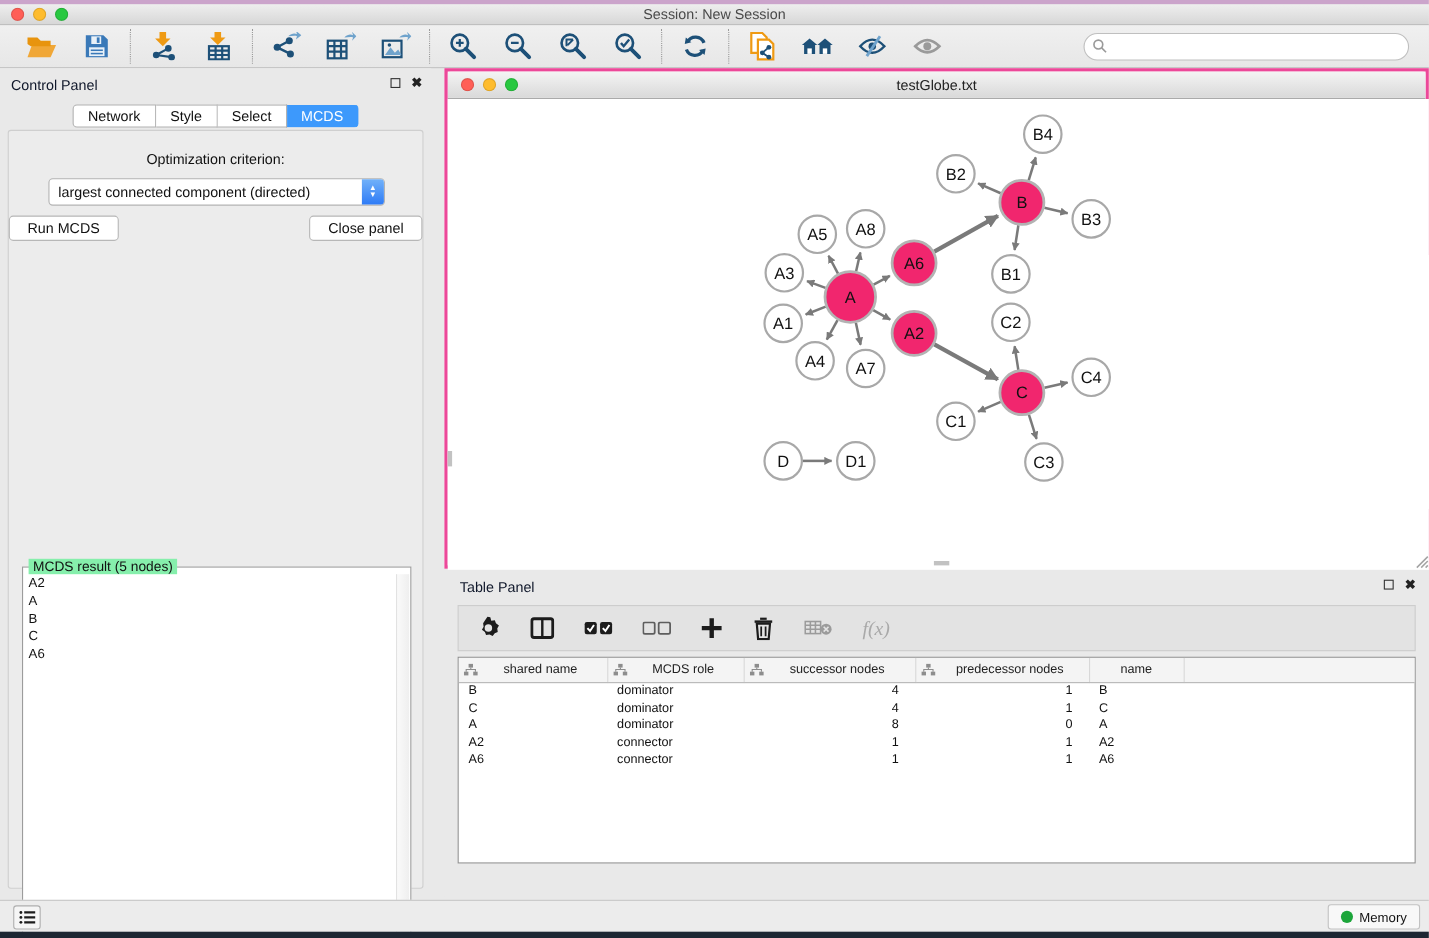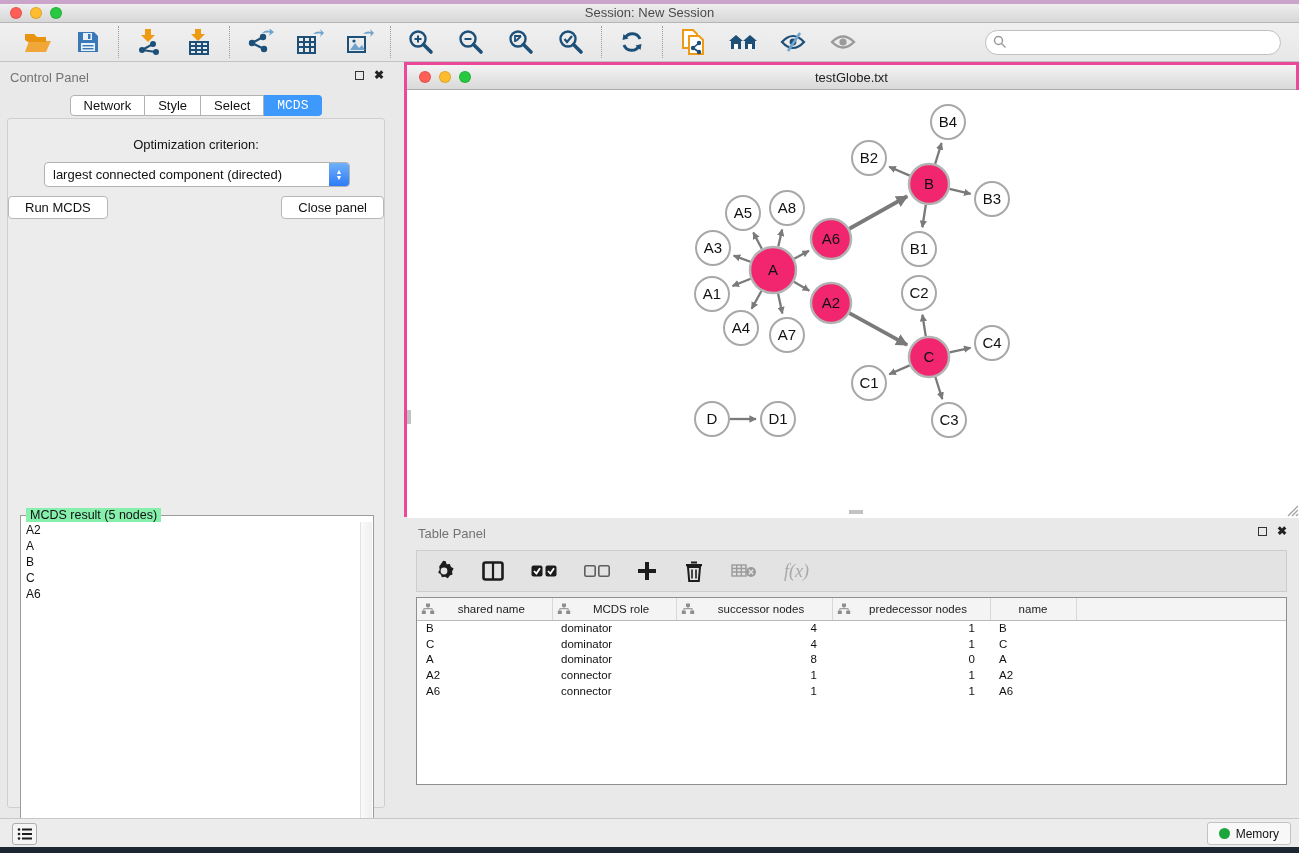--- a/index.html
+++ b/index.html
@@ -40,32 +40,32 @@
   .search-wrap svg { position:absolute; left:8px; top:5px; }
   .search-input {
     width:296px; height:25px; border:1px solid #bfbfbf; border-radius:13px;
     background:#fff; padding:0 10px 0 28px; font-size:13px; outline:none;
     font-family:"Liberation Sans",sans-serif;
   }
 
   
   .control-panel { position:absolute; left:0; top:62px; width:392px; height:756px; background:#e9e9e9; }
   .panel-header { position:relative; height:28px; }
-  .panel-title { position:absolute; left:10px; top:8px; font-size:13px; color:#737373; }
+  .panel-title { position:absolute; left:10px; top:8px; font-size:13px; color:#0f172a; }
   .panel-btns { position:absolute; right:8px; top:8px; display:flex; gap:10px; align-items:center; }
   .float-btn { width:9px; height:9px; border:1.5px solid #333; background:transparent; }
   .close-btn { font-size:12px; font-weight:bold; color:#222; line-height:10px; }
 
   .seg { display:flex; justify-content:center; }
   .seg .tab {
     height:21px; line-height:19px; padding:0 13px; font-size:13px;
     background:#fff; border:1px solid #b2b2b2; border-left:none; color:#111; white-space:nowrap;
   }
   .seg .tab:first-child { border-left:1px solid #b2b2b2; border-radius:4px 0 0 4px; }
-  .seg .tab:last-child { border-radius:0 4px 4px 0;font-family:Liberation Mono, monospace; }
+  .seg .tab:last-child { border-radius:0 4px 4px 0; }
   .seg .tab.active { background:#3d99fc; border-color:#3d99fc; color:#fff; }
 
   .cp-tabs-row { position:absolute; left:0; top:33px; width:100%; }
   .cp-content {
     position:absolute; left:7px; top:56px; width:378px; height:690px;
     background:#ececec; border:1px solid #cfcfcf; border-radius:3px;
   }
   .opt-label { text-align:center; margin-top:18px; font-size:13px; color:#111; }
   .combo {
     position:absolute; left:36px; top:43px; width:306px; height:25px;

